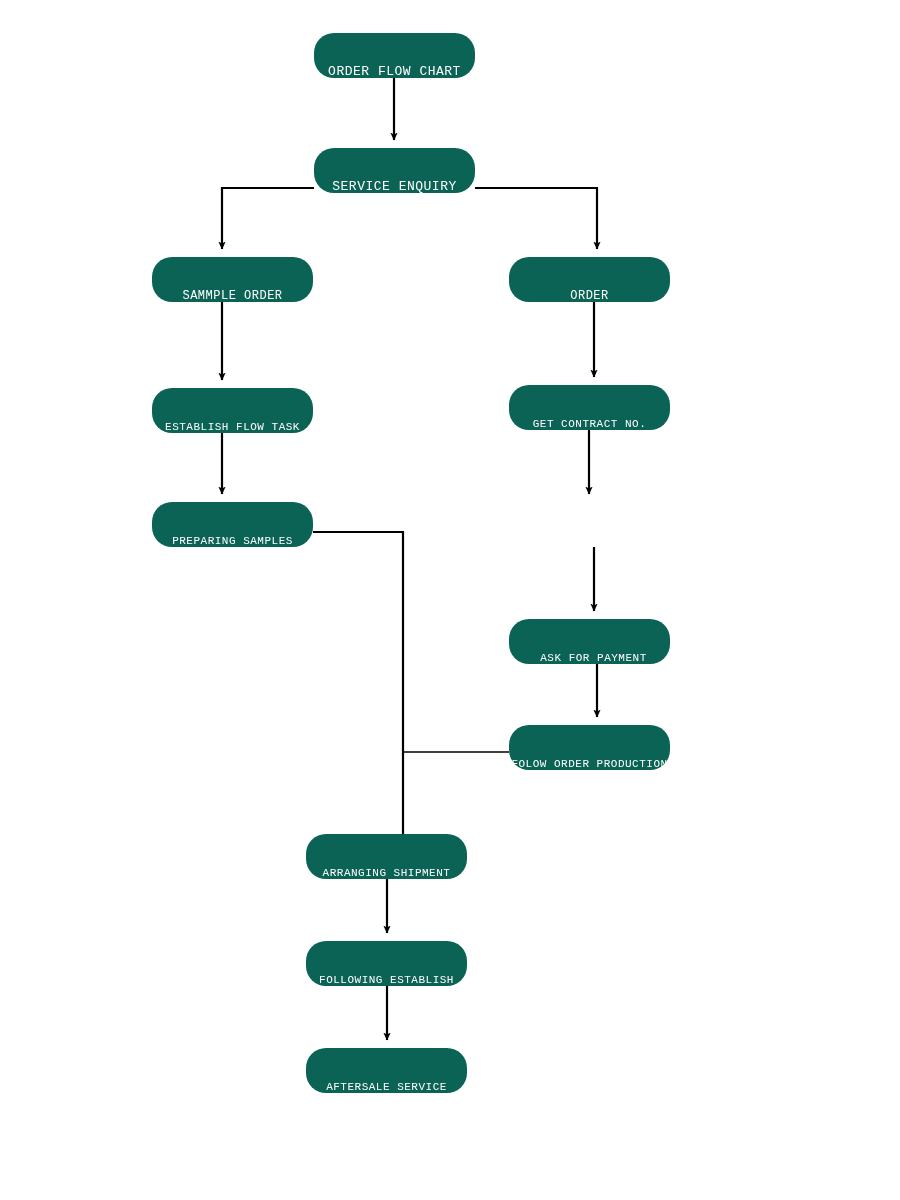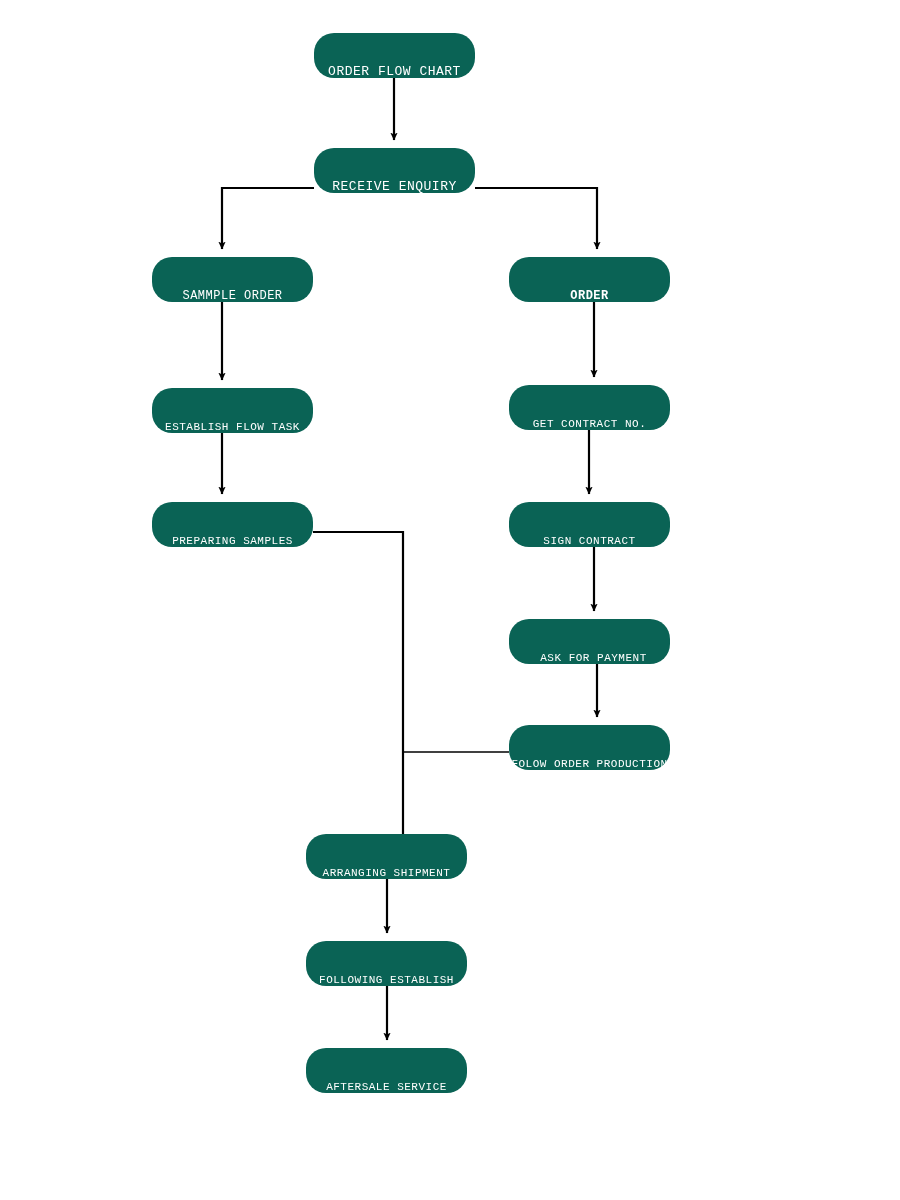--- a/index.html
+++ b/index.html
@@ -80,39 +80,36 @@
 
     <path d="M387,879 L387,933" stroke="#000000" stroke-width="2.2" fill="none" marker-end="url(#arrowhead)"></path>
 
     <path d="M387,986 L387,1040" stroke="#000000" stroke-width="2.2" fill="none" marker-end="url(#arrowhead)"></path>
   </svg>
 
   <div class="node" style="left: 314px; top: 33px; width: 161px; height: 45px; font-size: 13px; background: rgb(10, 99, 85); color: rgb(255, 255, 255);">
     <span class="node-label">ORDER FLOW CHART</span>
   </div>
   <div class="node" style="left: 314px; top: 148px; width: 161px; height: 45px; font-size: 13px; background: rgb(10, 99, 85); color: rgb(255, 255, 255);">
-    <span class="node-label">RECEIVE ENQUIRY</span>
+    <span class="node-label">SERVICE ENQUIRY</span>
   </div>
   <div class="node" style="left: 152px; top: 257px; width: 161px; height: 45px; font-size: 12px; background: rgb(10, 99, 85); color: rgb(255, 255, 255);">
     <span class="node-label">SAMMPLE ORDER</span>
   </div>
-  <div class="node" style="left: 509px; top: 257px; width: 161px; height: 45px; font-size: 12px; background: rgb(10, 99, 85); color: rgb(255, 255, 255); font-weight: bold;">
+  <div class="node" style="left: 509px; top: 257px; width: 161px; height: 45px; font-size: 12px; background: rgb(10, 99, 85); color: rgb(255, 255, 255);">
     <span class="node-label">ORDER</span>
   </div>
   <div class="node" style="left: 152px; top: 388px; width: 161px; height: 45px; font-size: 11px; background: rgb(10, 99, 85); color: rgb(255, 255, 255);">
     <span class="node-label">ESTABLISH FLOW TASK</span>
   </div>
   <div class="node" style="left: 509px; top: 385px; width: 161px; height: 45px; font-size: 11px; background: rgb(10, 99, 85); color: rgb(255, 255, 255);">
     <span class="node-label">GET CONTRACT NO.</span>
   </div>
   <div class="node" style="left: 152px; top: 502px; width: 161px; height: 45px; font-size: 11px; background: rgb(10, 99, 85); color: rgb(255, 255, 255);">
     <span class="node-label">PREPARING SAMPLES</span>
-  </div>
-  <div class="node" style="left: 509px; top: 502px; width: 161px; height: 45px; font-size: 11px; background: rgb(10, 99, 85); color: rgb(255, 255, 255);">
-    <span class="node-label">SIGN CONTRACT</span>
   </div>
   <div class="node" style="left: 509px; top: 619px; width: 161px; height: 45px; font-size: 11px; background: rgb(10, 99, 85); color: rgb(255, 255, 255); padding-left: 8px;">
     <span class="node-label">ASK FOR PAYMENT</span>
   </div>
   <div class="node" style="left: 509px; top: 725px; width: 161px; height: 45px; font-size: 11px; background: rgb(10, 99, 85); color: rgb(255, 255, 255);">
     <span class="node-label">FOLOW ORDER PRODUCTION</span>
   </div>
   <div class="node" style="left: 306px; top: 834px; width: 161px; height: 45px; font-size: 11px; background: rgb(10, 99, 85); color: rgb(255, 255, 255);">
     <span class="node-label">ARRANGING SHIPMENT</span>
   </div>

